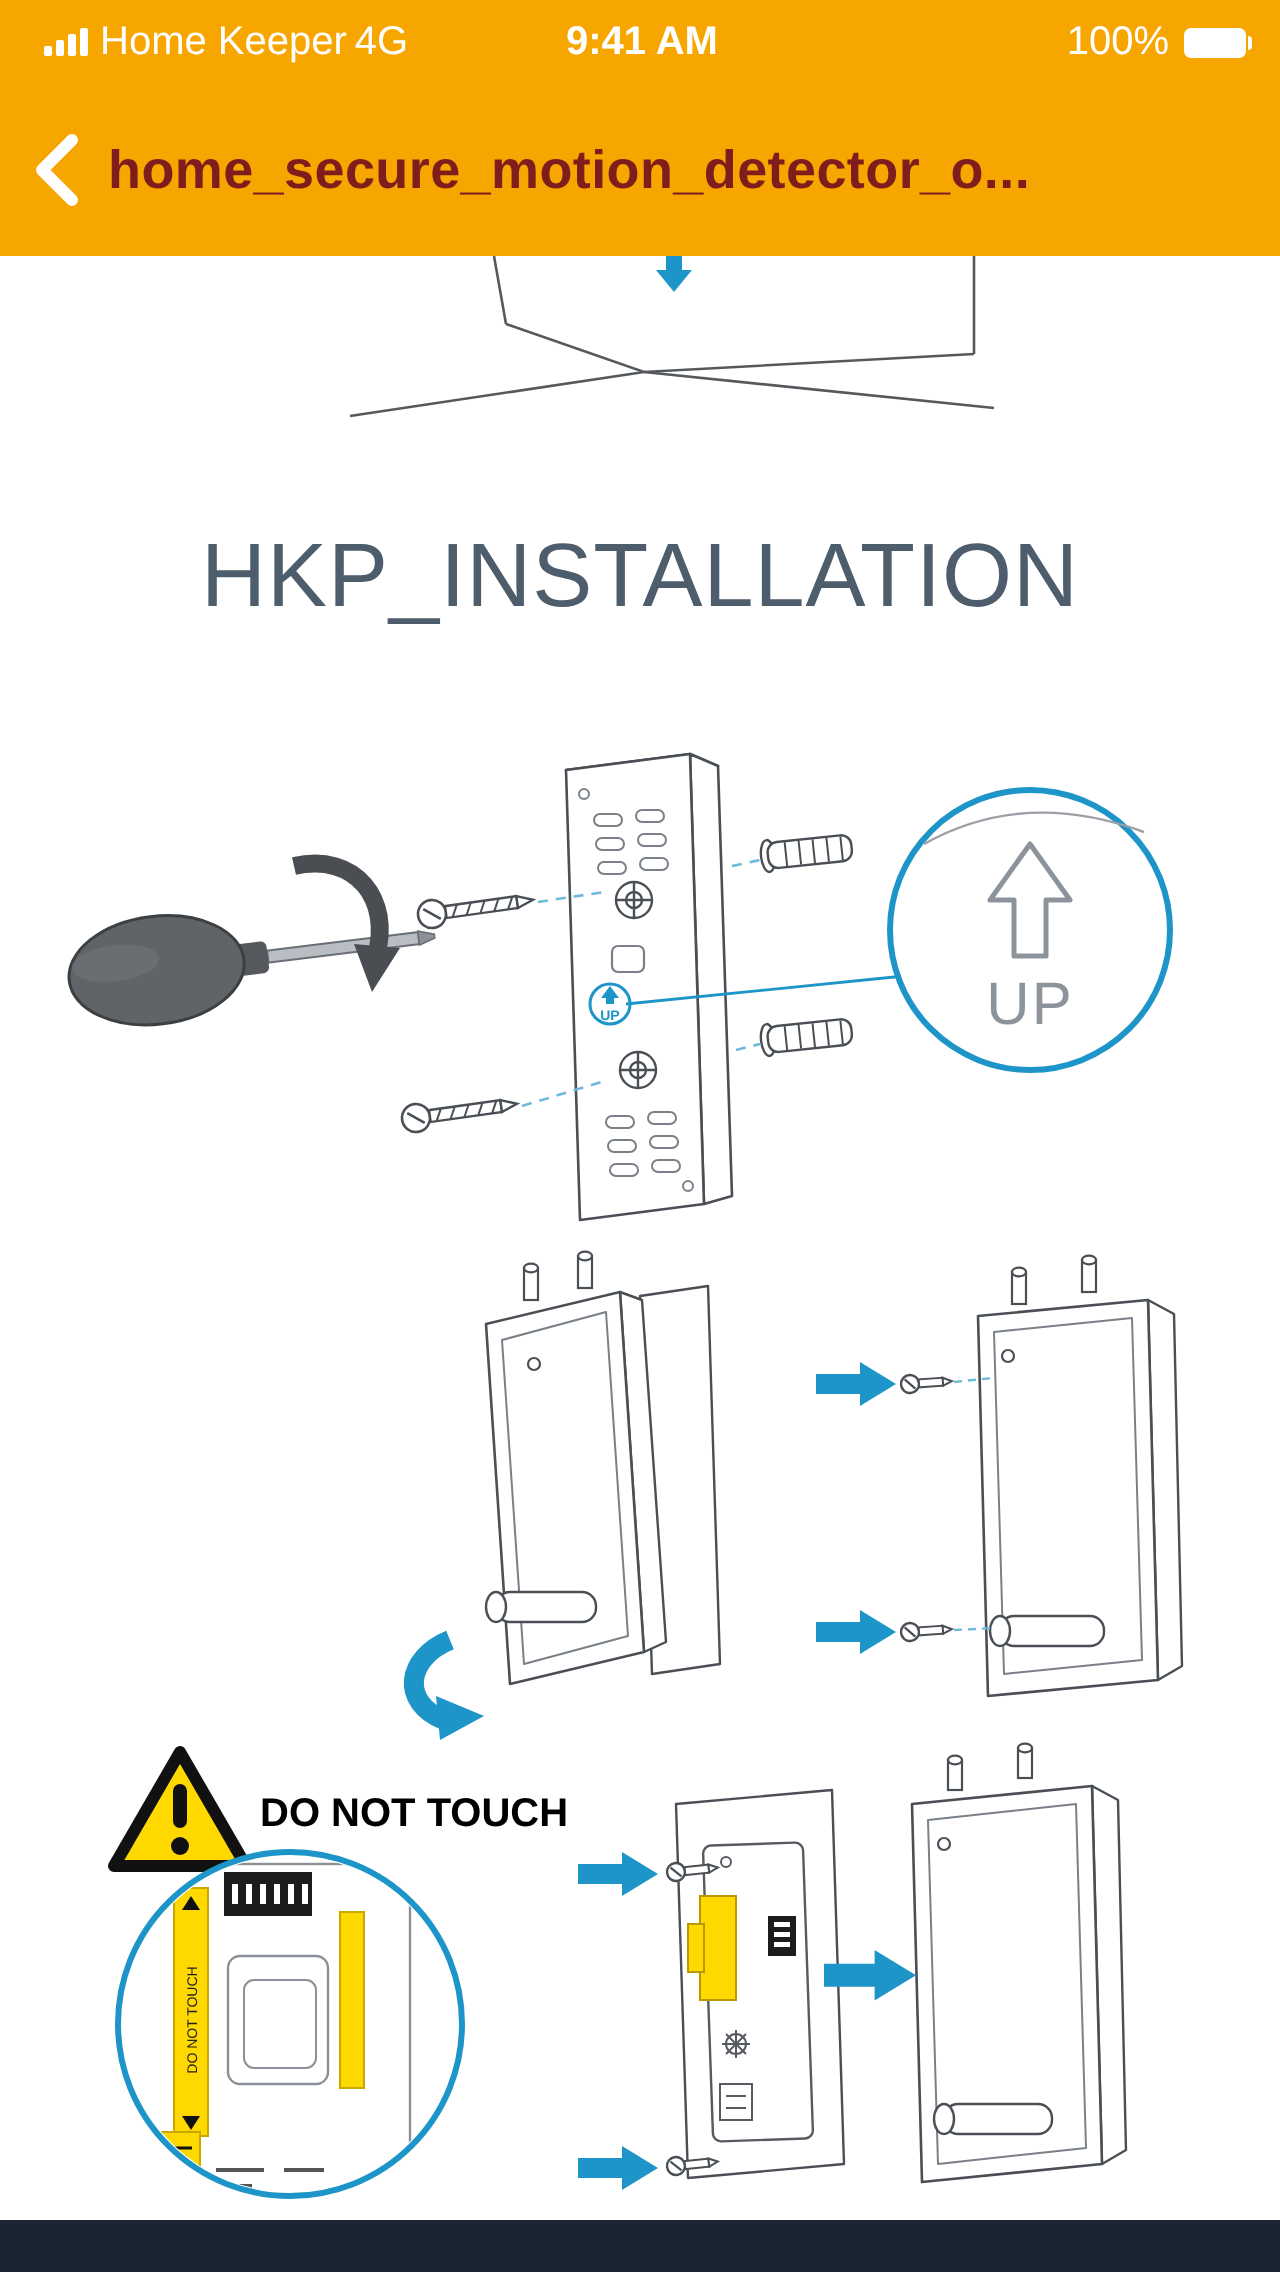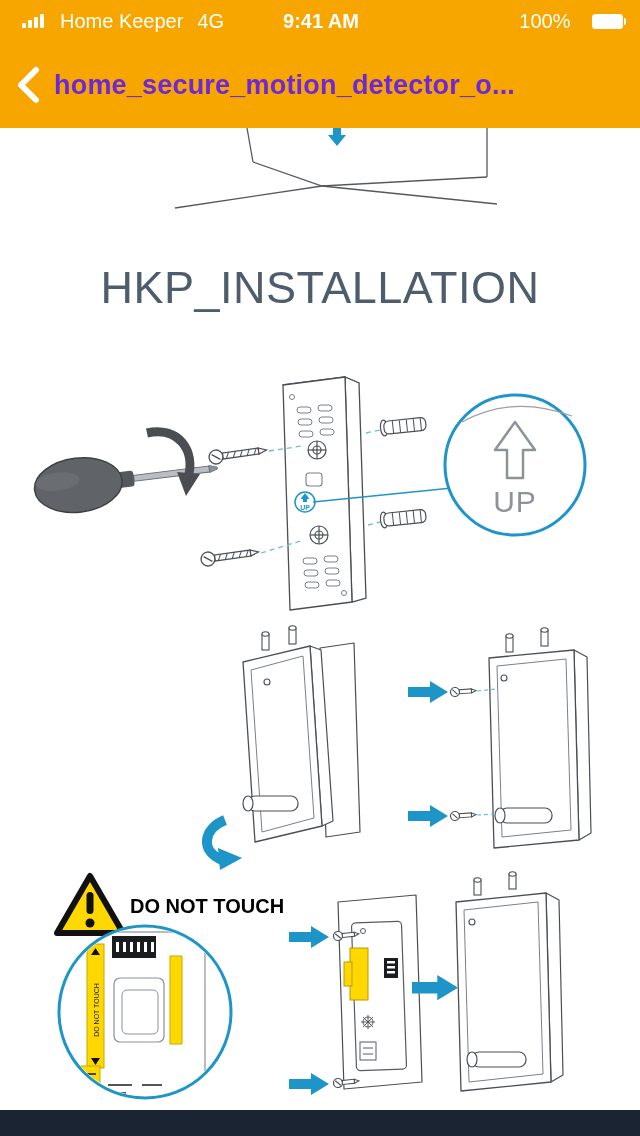--- a/index.html
+++ b/index.html
@@ -2,36 +2,36 @@
 <html><head>
 <meta charset="utf-8">
 <style>
   html,body{margin:0;padding:0;background:#ffffff;}
   body{width:640px;height:1136px;overflow:hidden;font-family:"Liberation Sans",sans-serif;}
   .screen{width:640px;height:1136px;position:relative;background:#ffffff;display:flex;flex-direction:column;}
 
   
   .status-bar{height:42px;background:#F7A600;display:flex;align-items:center;position:relative;
     color:#ffffff;font-size:20px;flex:0 0 auto;padding:0 14px 0 22px;box-sizing:border-box;}
-  .sb-left{display:flex;align-items:center;gap:14px;text-align:right;}
+  .sb-left{display:flex;align-items:center;gap:4px;text-align:right;}
   .signal{display:flex;align-items:flex-end;gap:2px;margin-right:2px;}
   .signal i{display:block;width:4px;background:#fff;border-radius:1px;}
   .signal i:nth-child(1){height:5px}.signal i:nth-child(2){height:8px}
   .signal i:nth-child(3){height:11px}.signal i:nth-child(4){height:14px}
   .sb-time{position:absolute;left:2px;right:0;text-align:center;font-weight:bold;pointer-events:none;}
-  .sb-right{margin-left:auto;display:flex;align-items:center;gap:21px;z-index:1;}
+  .sb-right{margin-left:auto;display:flex;align-items:center;gap:7px;z-index:1;}
   .battery{display:flex;align-items:center;}
   .batt-body{width:31px;height:15px;background:#fff;border-radius:3.5px;}
   .batt-nub{width:2.5px;height:7px;background:#fff;border-radius:0 2px 2px 0;margin-left:1px;}
 
   
   .nav-bar{height:86px;background:#F7A600;display:flex;align-items:center;flex:0 0 auto;
     padding:0 10px 0 8px;box-sizing:border-box;}
   .back-btn{background:none;border:none;padding:4px 6px;cursor:pointer;flex:0 0 auto;display:flex;align-items:center;}
-  .nav-title{color:#6d28d9;font-size:27px;font-weight:bold;white-space:nowrap;overflow:hidden;
+  .nav-title{color:#7f1d1d;font-size:27px;font-weight:bold;white-space:nowrap;overflow:hidden;
     margin-left:6px;flex:1 1 auto;letter-spacing:0.2px;}
 
   
   .content{flex:1 1 auto;background:#ffffff;overflow:hidden;position:relative;}
   .doc-title{height:84px;display:flex;align-items:center;justify-content:center;
     font-size:45px;color:#4D5D6C;letter-spacing:0.5px;}
   svg{display:block;}
 
   
   .bottom-bar{height:26px;background:#1B2433;flex:0 0 auto;}

